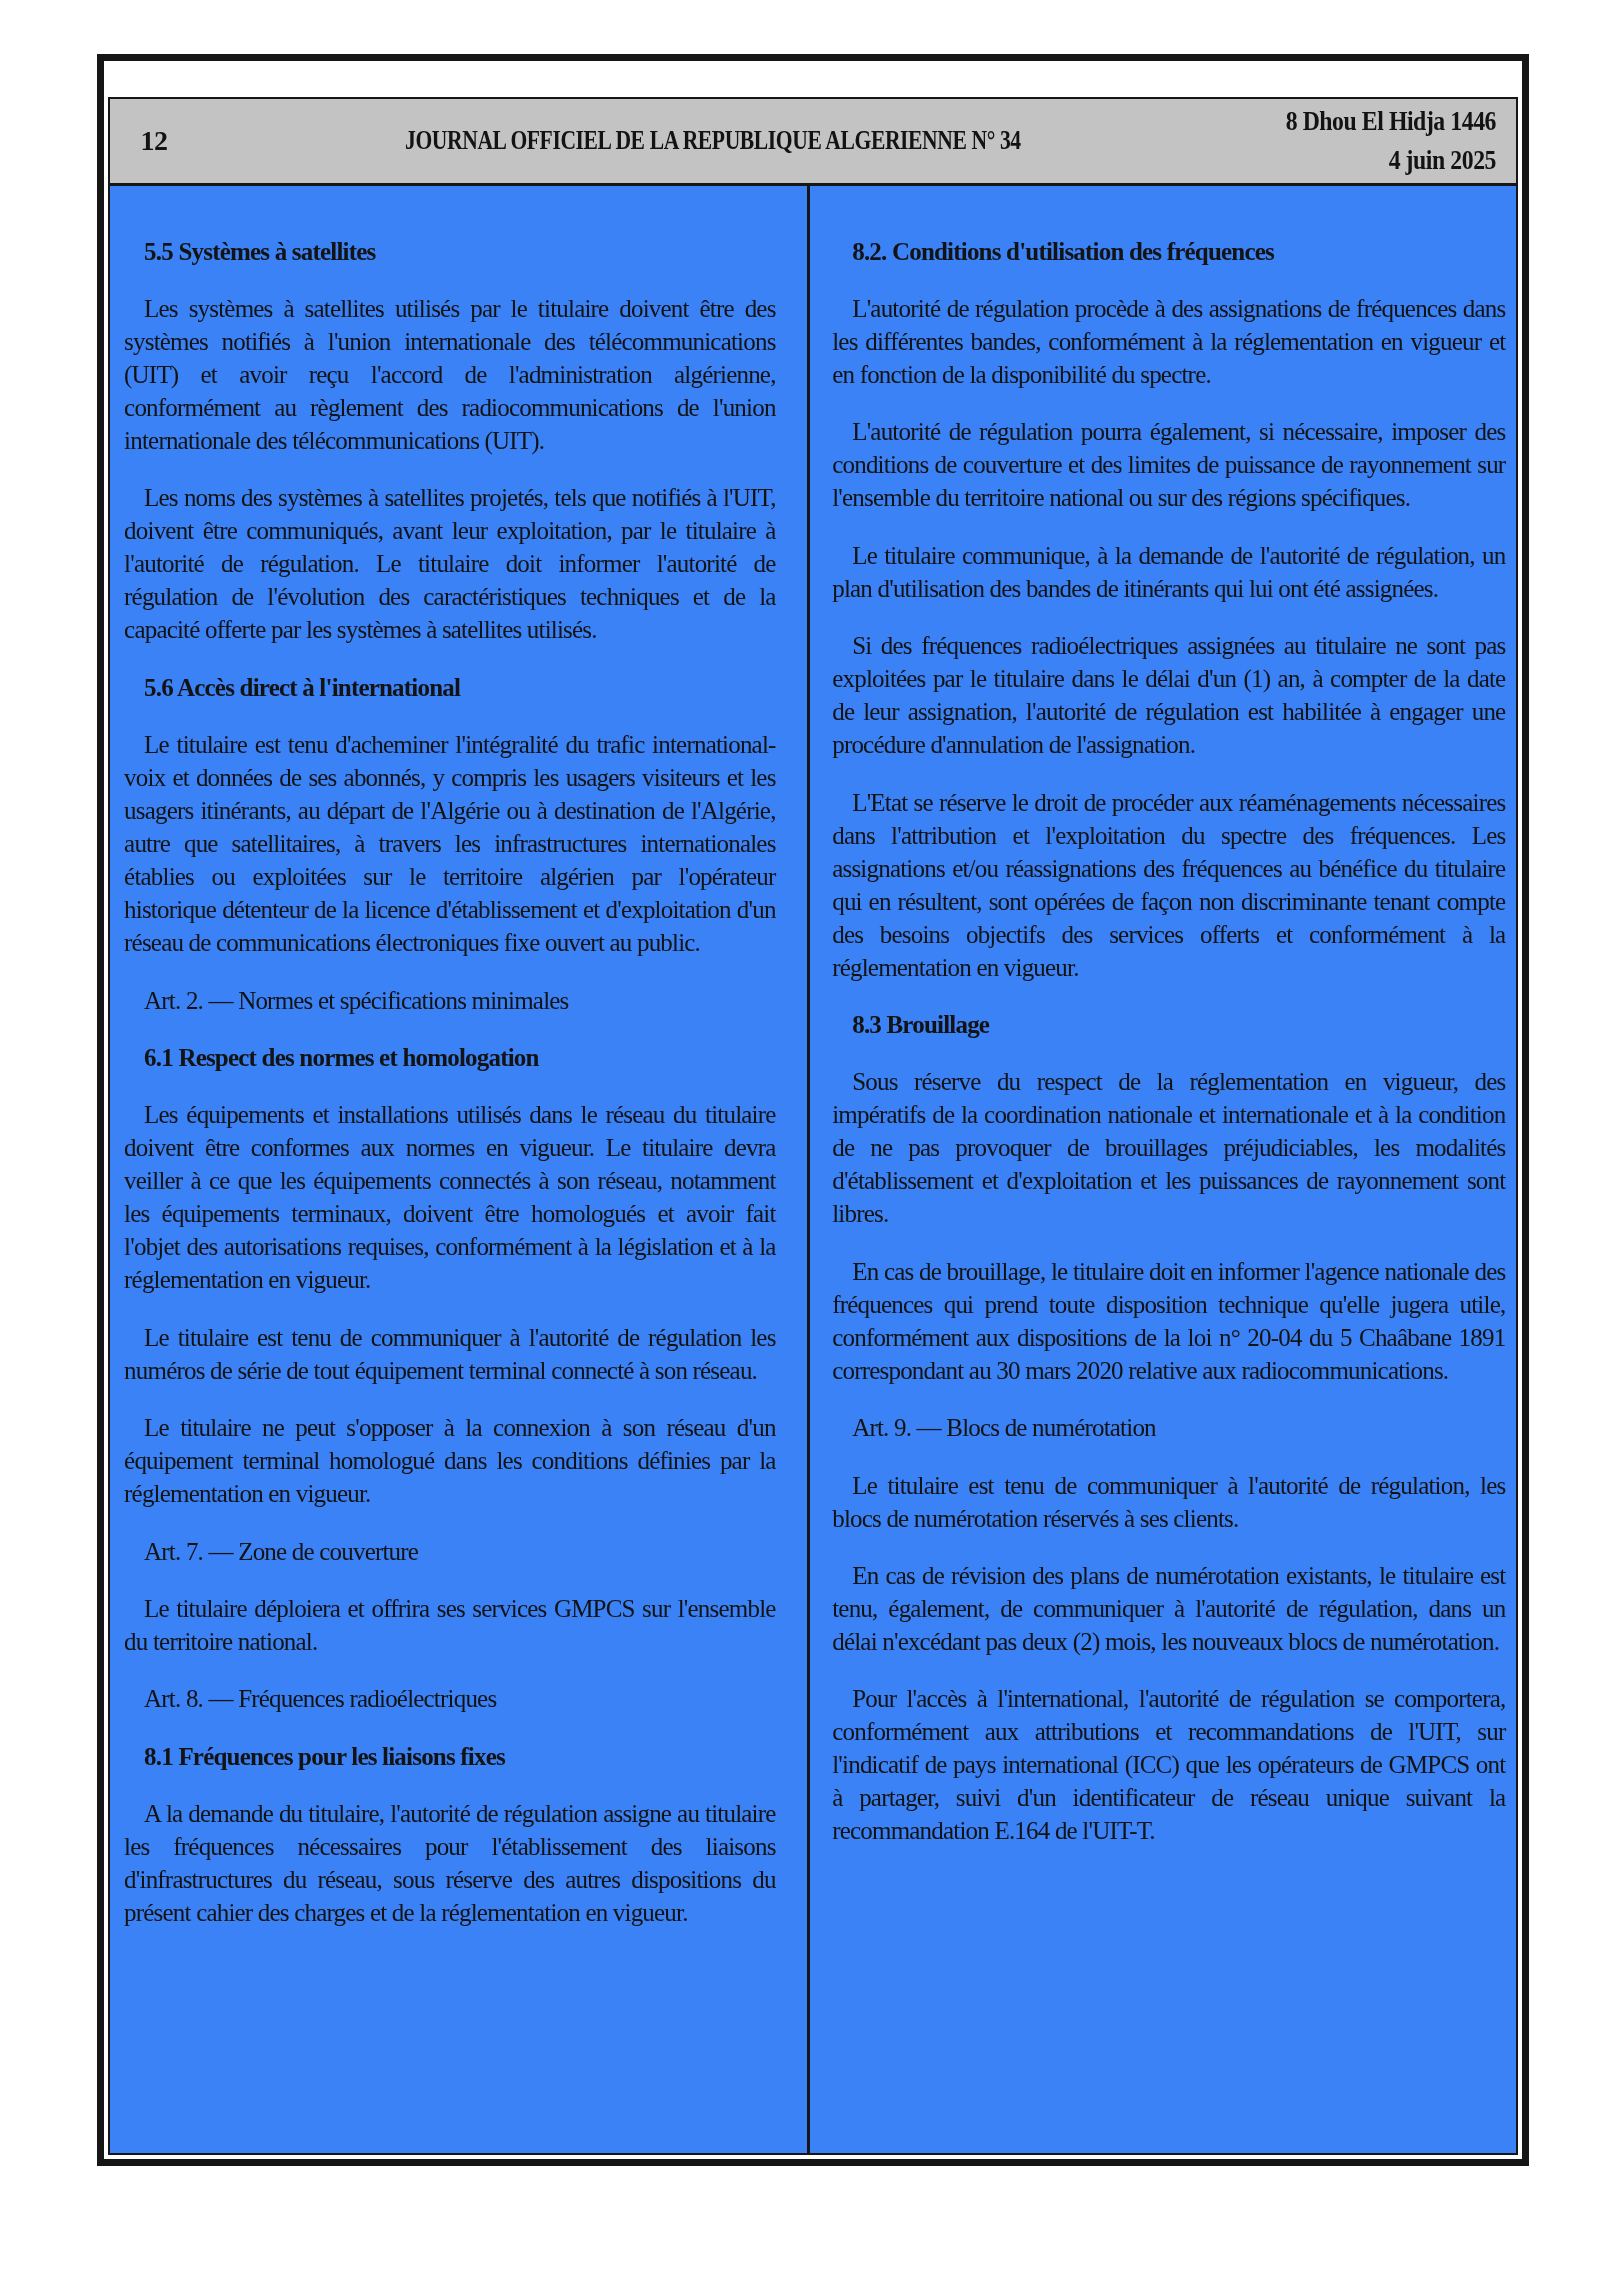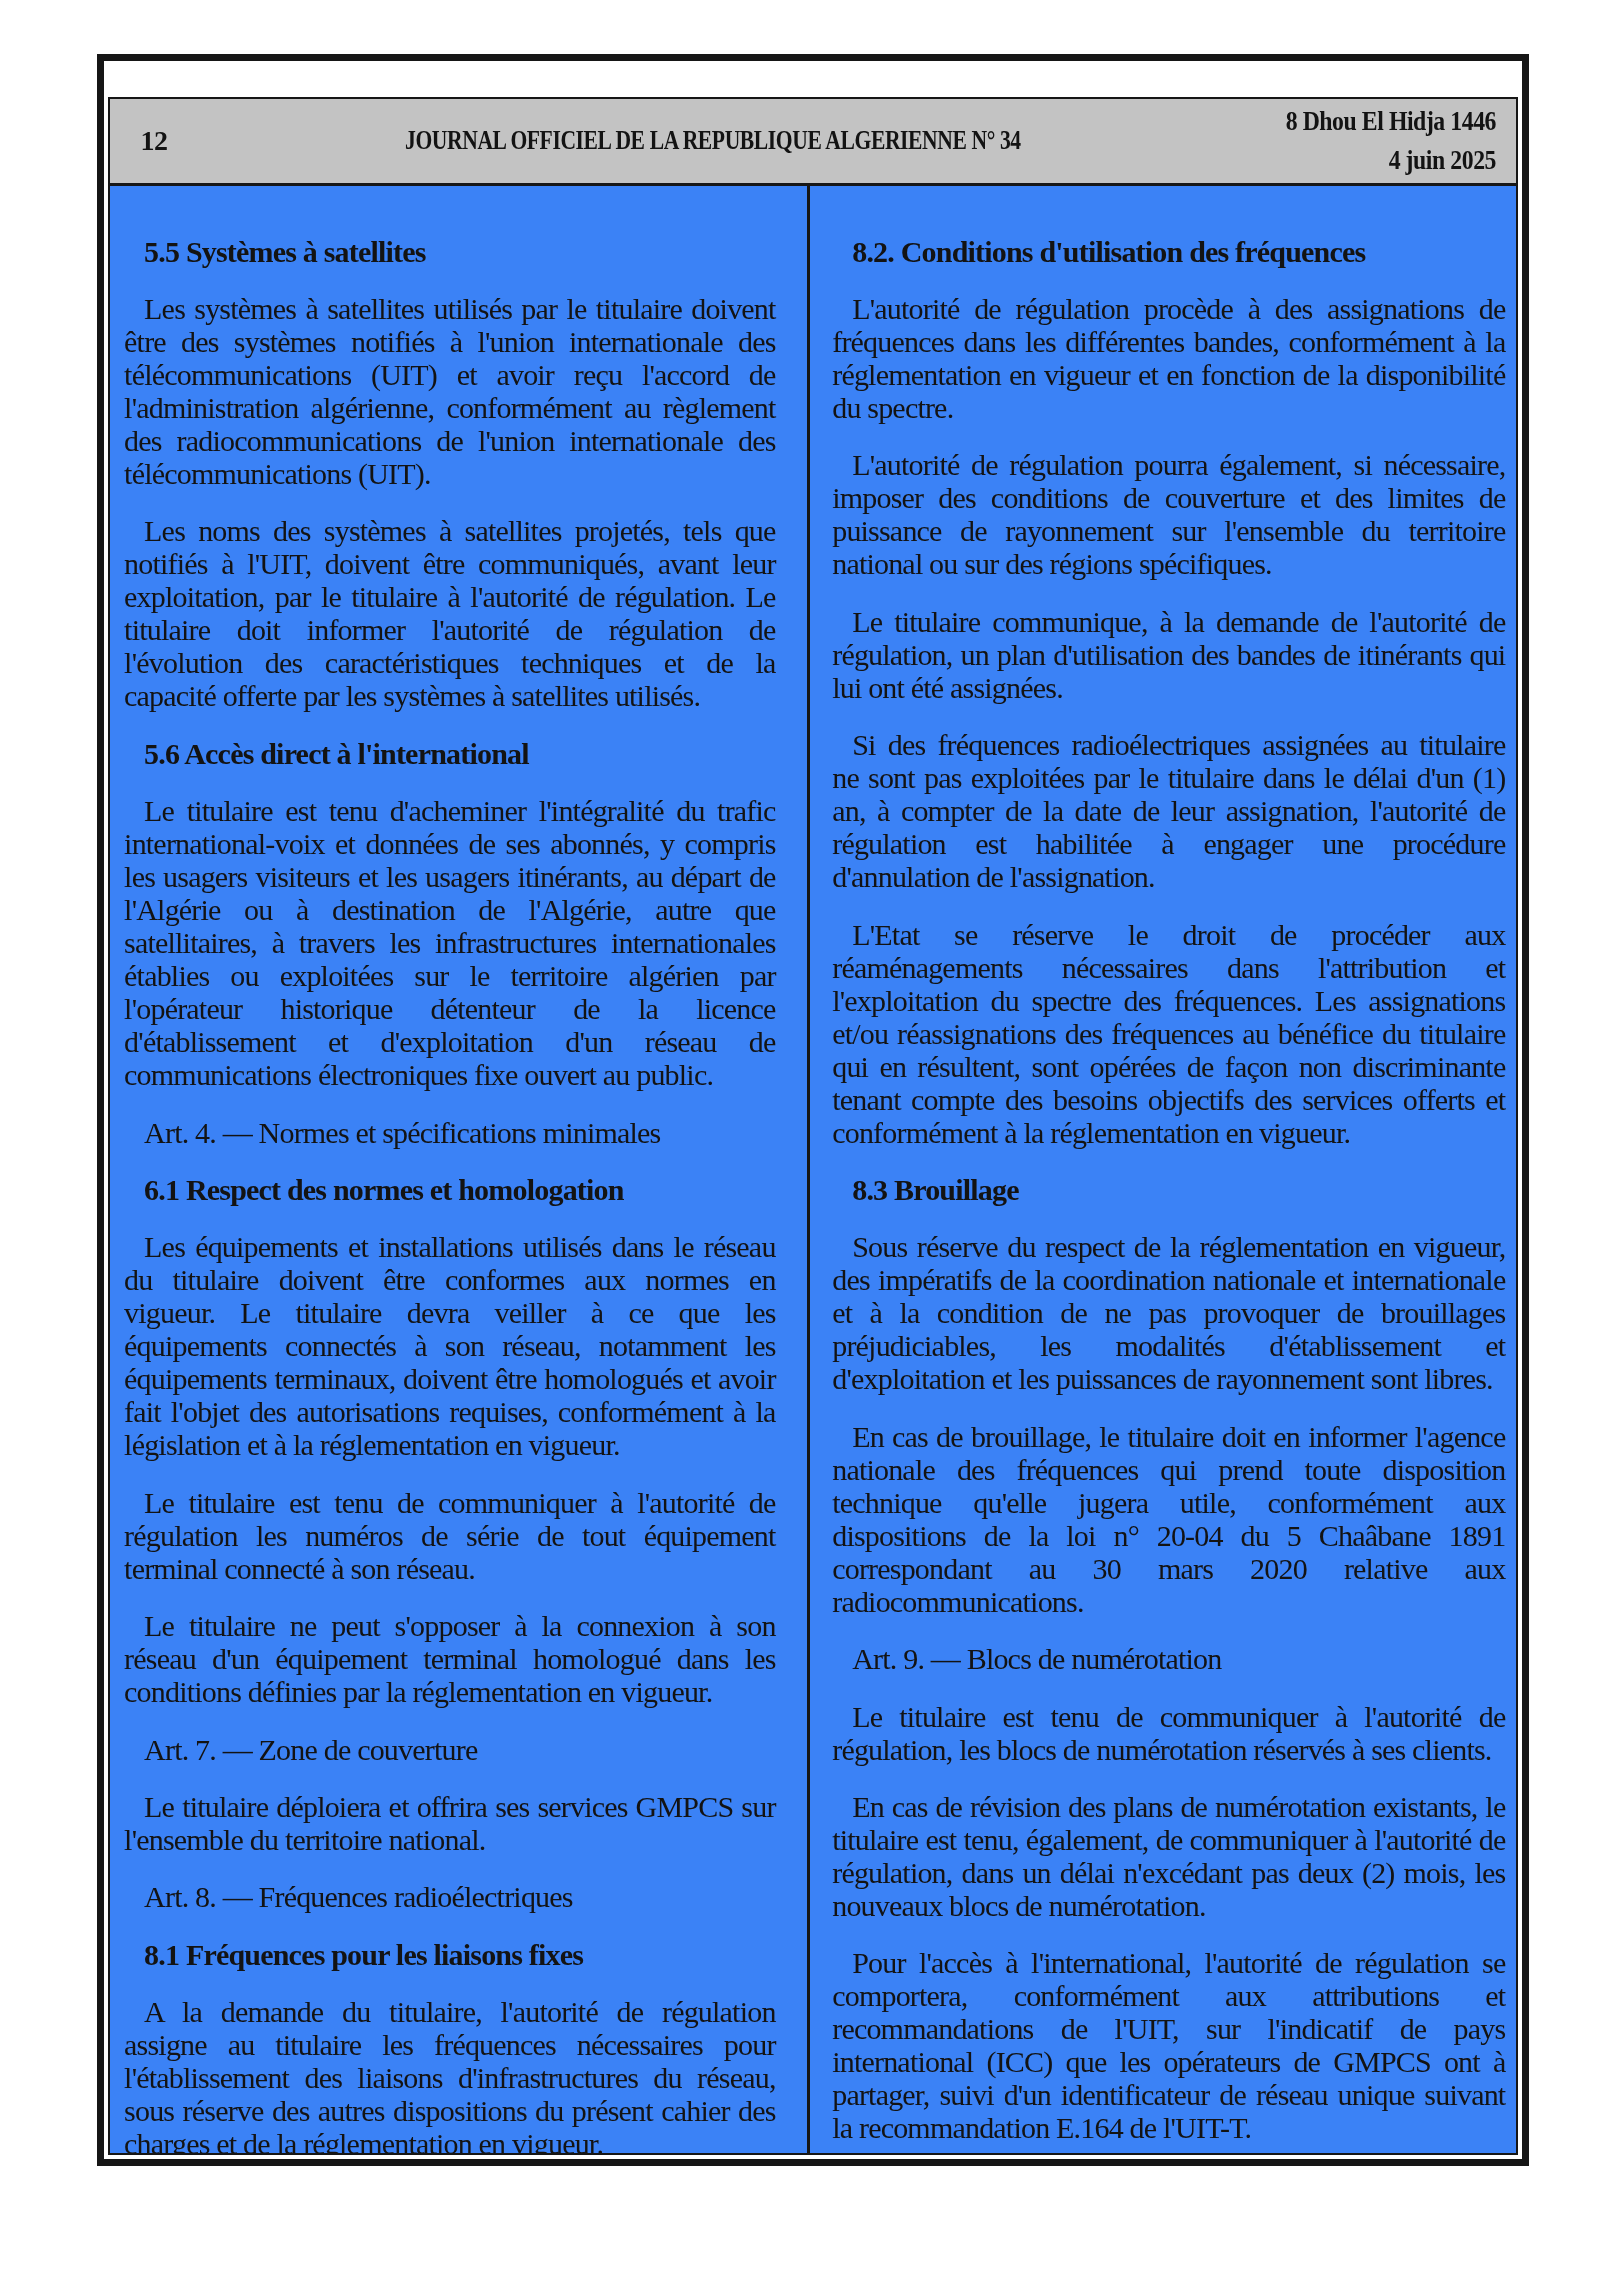--- a/index.html
+++ b/index.html
@@ -74,21 +74,21 @@
   }
   .col-left  { width: 697px; padding: 49px 31px 0 14.5px; }
   .col-right { flex: 1;      padding: 49px 11px 16px 22px; }
   .divider {
     flex: 0 0 auto;
     width: 3.6px;
     background: #161616;
   }
   .col p {
     margin: 0 0 24.4px 0;
-    font-size: 30px;
+    font-size: 25px;
     line-height: 33px;
     letter-spacing: -0.8px;
     text-align: justify;
     text-indent: 20px;
   }
   .sub { font-weight: 700; }
   .art { font-weight: 400; }
 </style>
 </head>
 <body>
@@ -106,21 +106,21 @@
     </div>
 
     <div class="columns">
 
       <div class="col col-left">
         <p class="sub">5.5 Systèmes à satellites</p>
         <p class="body">Les systèmes à satellites utilisés par le titulaire doivent être des systèmes notifiés à l'union internationale des télécommunications (UIT) et avoir reçu l'accord de l'administration algérienne, conformément au règlement des radiocommunications de l'union internationale des télécommunications (UIT).</p>
         <p class="body">Les noms des systèmes à satellites projetés, tels que notifiés à l'UIT, doivent être communiqués, avant leur exploitation, par le titulaire à l'autorité de régulation. Le titulaire doit informer l'autorité de régulation de l'évolution des caractéristiques techniques et de la capacité offerte par les systèmes à satellites utilisés.</p>
         <p class="sub">5.6 Accès direct à l'international</p>
         <p class="body">Le titulaire est tenu d'acheminer l'intégralité du trafic international-voix et données de ses abonnés, y compris les usagers visiteurs et les usagers itinérants, au départ de l'Algérie ou à destination de l'Algérie, autre que satellitaires, à travers les infrastructures internationales établies ou exploitées sur le territoire algérien par l'opérateur historique détenteur de la licence d'établissement et d'exploitation d'un réseau de communications électroniques fixe ouvert au public.</p>
-        <p class="art">Art. 4. — Normes et spécifications minimales</p>
+        <p class="art">Art. 2. — Normes et spécifications minimales</p>
         <p class="sub">6.1 Respect des normes et homologation</p>
         <p class="body">Les équipements et installations utilisés dans le réseau du titulaire doivent être conformes aux normes en vigueur. Le titulaire devra veiller à ce que les équipements connectés à son réseau, notamment les équipements terminaux, doivent être homologués et avoir fait l'objet des autorisations requises, conformément à la législation et à la réglementation en vigueur.</p>
         <p class="body">Le titulaire est tenu de communiquer à l'autorité de régulation les numéros de série de tout équipement terminal connecté à son réseau.</p>
         <p class="body">Le titulaire ne peut s'opposer à la connexion à son réseau d'un équipement terminal homologué dans les conditions définies par la réglementation en vigueur.</p>
         <p class="art">Art. 7. — Zone de couverture</p>
         <p class="body">Le titulaire déploiera et offrira ses services GMPCS sur l'ensemble du territoire national.</p>
         <p class="art">Art. 8. — Fréquences radioélectriques</p>
         <p class="sub">8.1 Fréquences pour les liaisons fixes</p>
         <p class="body">A la demande du titulaire, l'autorité de régulation assigne au titulaire les fréquences nécessaires pour l'établissement des liaisons d'infrastructures du réseau, sous réserve des autres dispositions du présent cahier des charges et de la réglementation en vigueur.</p>
       </div>

